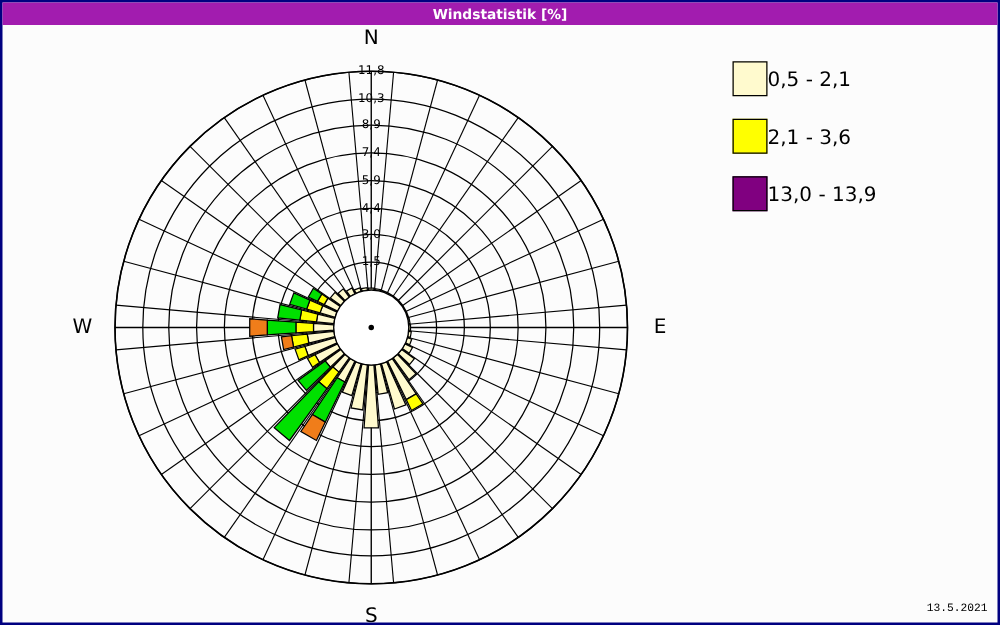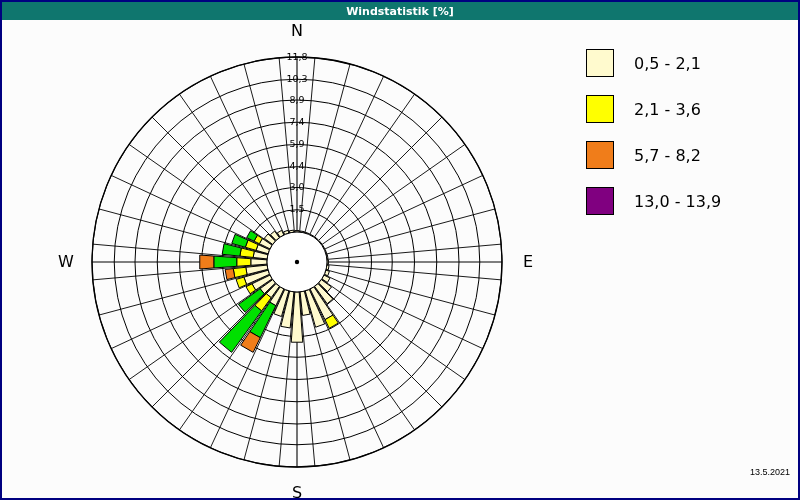--- a/index.html
+++ b/index.html
@@ -41,36 +41,35 @@
     position:absolute;left:584px;top:38px;width:200px;
   }
   .legrow{
     display:flex;align-items:center;height:46px;
   }
   .swatch{
     width:28px;height:28px;border:1px solid #000000;
     box-sizing:border-box;flex:0 0 auto;
   }
   .leglabel{
-    margin-left:20px;
     font-family:"DejaVu Sans", sans-serif;
     font-size:16px;color:#000000;white-space:nowrap;
   }
   #datestamp{
-    position:absolute;right:8px;bottom:21px;
-    font-family:Liberation Sans, sans-serif;
+    position:absolute;right:8px;bottom:6px;
+    font-family:Liberation Mono, monospace;
     font-size:9px;color:#000000;
   }
 </style>
 </head>
 <body>
 
 <div id="page" style="border-color: rgb(0, 0, 128); background: rgb(252, 252, 252);">
 
-  <div id="titlebar" style="background: #0f766e; color: rgb(255, 255, 255);">
+  <div id="titlebar" style="background: #a21caf; color: rgb(255, 255, 255);">
     <span>Windstatistik [%]</span>
   </div>
 
   <div id="plotarea">
     <svg id="rose" width="560" height="478" viewBox="0 0 560 478">
       <g id="grid-layer">
           <circle cx="295" cy="242" r="52.2457627118644" fill="none" stroke="#000000" stroke-width="1"></circle>
           <circle cx="295" cy="242" r="74.4915254237288" fill="none" stroke="#000000" stroke-width="1"></circle>
           <circle cx="295" cy="242" r="95.2542372881356" fill="none" stroke="#000000" stroke-width="1"></circle>
           <circle cx="295" cy="242" r="117.5" fill="none" stroke="#000000" stroke-width="1"></circle>
@@ -201,24 +200,20 @@
   <div id="legend">
       <div class="legrow">
         <div class="swatch" style="background: rgb(255, 250, 206);"></div>
         <div class="leglabel">0,5 - 2,1</div>
       </div>
       <div class="legrow">
         <div class="swatch" style="background: rgb(255, 255, 0);"></div>
         <div class="leglabel">2,1 - 3,6</div>
       </div>
       <div class="legrow">
-        <div class="swatch" style="background: rgb(240, 125, 26);"></div>
-        <div class="leglabel">5,7 - 8,2</div>
-      </div>
-      <div class="legrow">
         <div class="swatch" style="background: rgb(128, 0, 128);"></div>
         <div class="leglabel">13,0 - 13,9</div>
       </div>
     </div>
 
   <div id="datestamp">13.5.2021</div>
 
 </div>
 
 </body></html>

